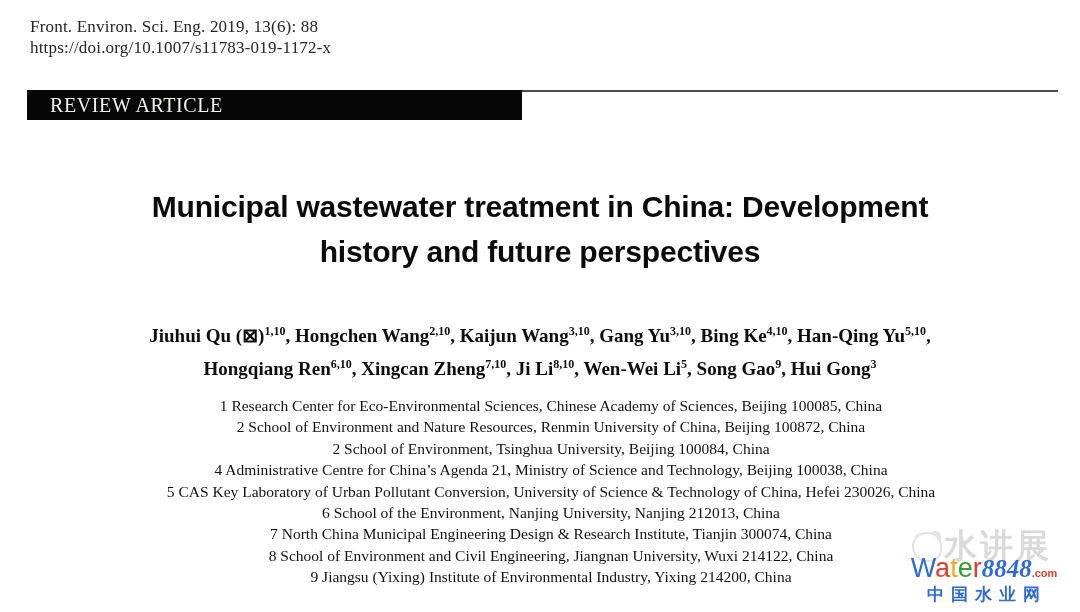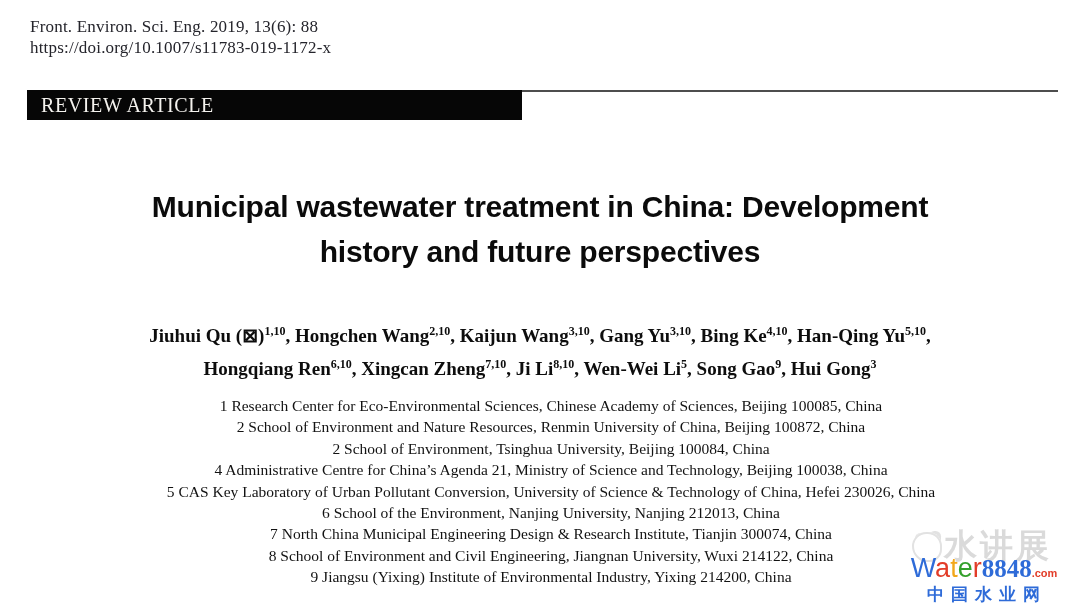--- a/index.html
+++ b/index.html
@@ -21,21 +21,21 @@
   }
 
   
   .banner {
     position: absolute; left: 27px; top: 90px;
     width: 495px; height: 30px;
     background: #060606;
   }
   .banner .banner-label {
     display: inline-block;
-    padding-left: 14px;
+    padding-left: 23px;
     color: #f4f2ee;
     font-size: 20px; line-height: 30px;
     letter-spacing: 0.6px;
   }
   .banner-rule {
     position: absolute; left: 522px; top: 90px;
     width: 536px; height: 2px;
     background: #4d4d4d;
   }
 
@@ -111,20 +111,21 @@
     white-space: nowrap;
   }
   .brand-word {
     font-family: "Liberation Sans", sans-serif;
     font-weight: 400;
     font-size: 27px;
     letter-spacing: 0;
   }
   .brand-num {
     font-family: "Liberation Serif", serif;
+    font-style: italic;
     font-weight: 700;
     font-size: 25px;
   }
   .brand-tld {
     font-family: "Liberation Sans", sans-serif;
     font-weight: 700;
     font-size: 11px;
   }
   .wm-subtitle {
     position: absolute; left: 6px; right: 0; bottom: 4px;

